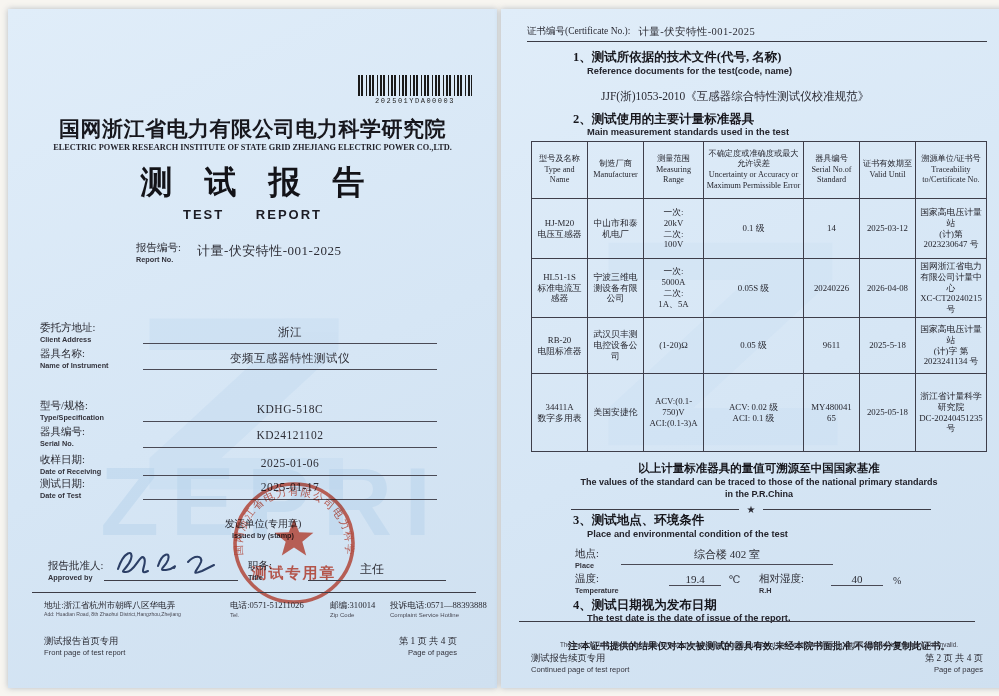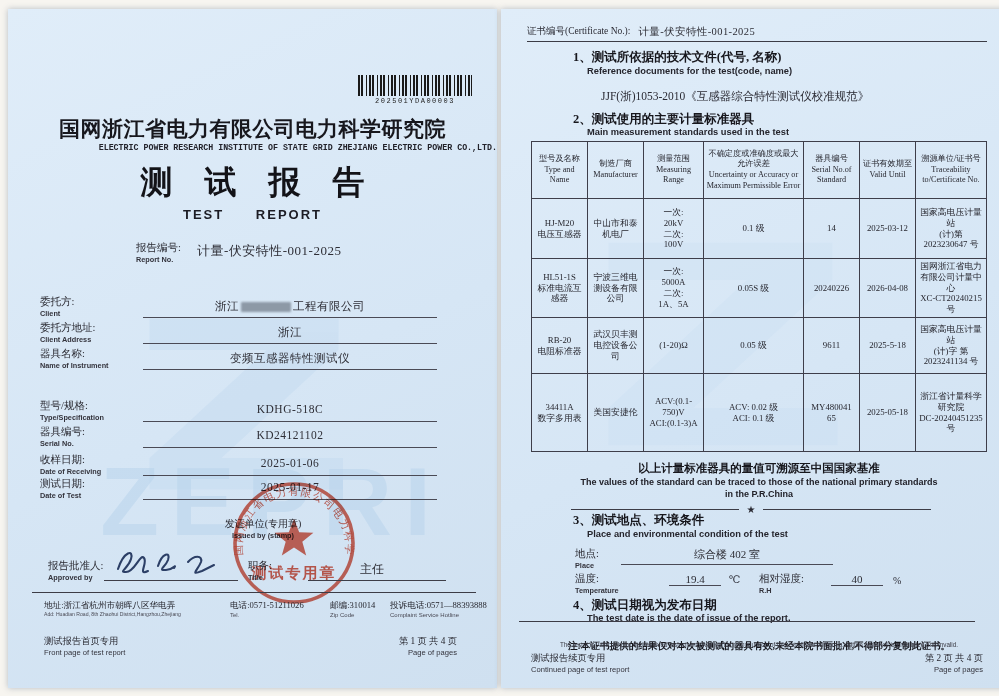--- a/index.html
+++ b/index.html
@@ -12,21 +12,21 @@
 
   
   .wm-logo { position:absolute; opacity:.5; pointer-events:none; }
   .wm-zepri { position:absolute; width:100%; text-align:center; font-family:"Liberation Sans",sans-serif; font-weight:bold; font-size:96px; letter-spacing:12px; color:#b9d4ec; opacity:.55; pointer-events:none; }
 
   
   .barcode { left:350px; top:66px; width:114px; text-align:center; }
   .bars { height:21px; background:repeating-linear-gradient(90deg,#1a1a1a 0 2px,transparent 2px 3px,#1a1a1a 3px 5px,transparent 5px 8px,#1a1a1a 8px 9px,transparent 9px 11px); }
   .bc-text { font-family:"Liberation Mono","DejaVu Sans Mono",monospace; font-size:7px; letter-spacing:1.5px; color:#222; margin-top:1px; }
   .org-cn { top:106px; width:100%; text-align:center; font-size:21px; font-weight:bold; color:#17171d; letter-spacing:.5px; }
-  .org-en { top:134px; width:100%; text-align:right; font-family:Liberation Mono, monospace; font-size:8.3px; font-weight:bold; color:#23232b; }
+  .org-en { top:134px; width:100%; text-align:center; font-family:Liberation Serif, serif; font-size:8.3px; font-weight:bold; color:#23232b; }
   .title-cn { top:152px; width:100%; text-align:center; font-size:32px; font-weight:bold; color:#131318; letter-spacing:32px; text-indent:32px; }
   .title-en { top:198px; width:100%; text-align:center; font-family:"Liberation Sans",sans-serif; font-size:13px; font-weight:bold; color:#1c1c24; letter-spacing:2px; word-spacing:26px; }
   .repno { top:232px; left:128px; display:flex; gap:16px; align-items:flex-start; }
   .lcn { font-size:10.5px; color:#2b2b33; }
   .len { font-family:"Liberation Sans",sans-serif; font-size:7.3px; font-weight:bold; color:#33333c; }
   .repno .val { font-size:13px; color:#2e2e36; padding-top:1px; letter-spacing:.5px; }
   .frow { left:0; width:100%; height:25px; }
   .flabel { position:absolute; left:32px; top:0; width:102px; }
   .fline { position:absolute; left:135px; right:60px; top:0; height:23px; border-bottom:1px solid #4a4a55; text-align:center; font-size:11.5px; color:#2e2e36; padding-top:4px; letter-spacing:.5px; }
   .redact { display:inline-block; width:50px; height:10px; background:#8d99a6; filter:blur(1.2px); vertical-align:middle; margin:0 2px; border-radius:1px; }
@@ -105,29 +105,20 @@
     <div class="abs title-cn">测试报告</div>
 
     <div class="abs repno">
       <div>
         <div class="lcn">报告编号:</div>
         <div class="len">Report No.</div>
       </div>
       <div class="val">计量-伏安特性-001-2025</div>
     </div>
 
-    <div class="abs frow" style="top:286px;">
-      <div class="flabel">
-        <div class="lcn">委托方:</div>
-        <div class="len">Client</div>
-      </div>
-      <div class="fline">
-        <span>浙江</span><span class="redact"></span><span>工程有限公司</span>
-      </div>
-    </div>
 
     <div class="abs frow" style="top:312px;">
       <div class="flabel">
         <div class="lcn">委托方地址:</div>
         <div class="len">Client Address</div>
       </div>
       <div class="fline">浙江</div>
     </div>
 
     <div class="abs frow" style="top:338px;">

